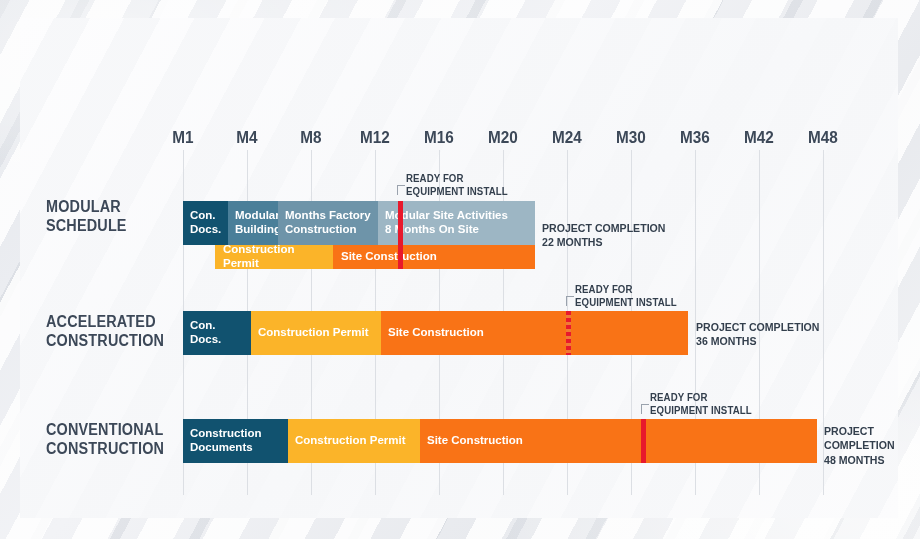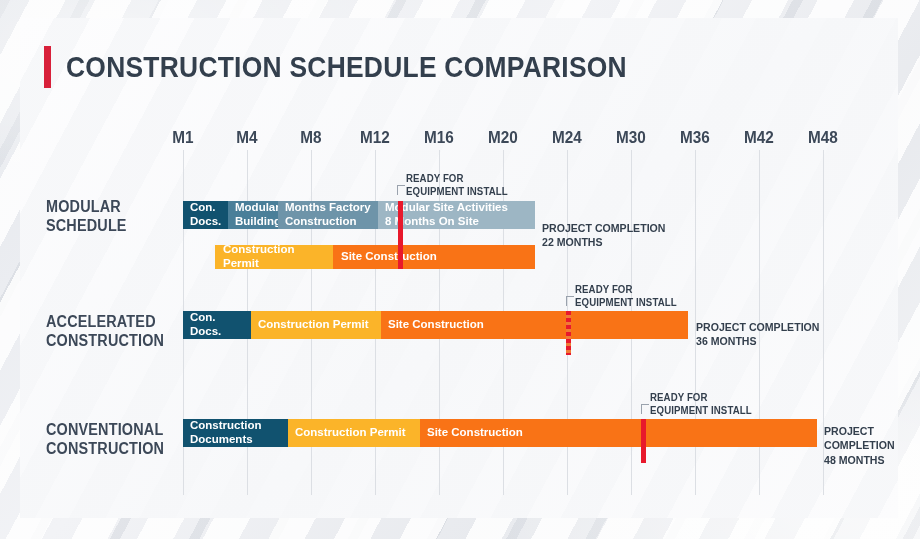--- a/index.html
+++ b/index.html
@@ -50,21 +50,21 @@
   .gridline{position:absolute;width:1px;background:#dcdfe4;top:132px;height:345px;}
   .tick-label{
     position:absolute;top:110px;font-size:17px;font-weight:bold;color:#3c4858;
     transform:translateX(-50%) scaleX(.9);white-space:nowrap;
   }
   .row-label{
     position:absolute;font-size:16px;font-weight:bold;color:#3c4858;
     line-height:1.18;letter-spacing:.2px;
     transform:scaleX(.9);transform-origin:left top;white-space:nowrap;
   }
-  .bar{position:absolute;height:28px;display:flex;overflow:hidden;}
+  .bar{position:absolute;height:44px;display:flex;overflow:hidden;}
   .seg{
     display:flex;align-items:center;
     color:#ffffff;font-size:11.5px;font-weight:bold;line-height:1.2;
     padding-left:7px;box-sizing:border-box;
     white-space:pre-line;overflow:hidden;
   }
   .marker{position:absolute;width:5px;z-index:6;}
   .marker.solid{background:#e8192c;}
   .marker.dotted{
     background:repeating-linear-gradient(to bottom,#e8192c 0px,#e8192c 4px,#f07a36 4px,#f07a36 7px);
@@ -81,24 +81,20 @@
     transform:scaleX(.92);transform-origin:left top;
   }
 </style>
 </head>
 <body>
 
 <div id="backdrop"></div>
 
 <div id="card">
 
-  <div id="title-row">
-    <div id="title-bar"></div>
-    <div id="title-text">CONSTRUCTION SCHEDULE COMPARISON</div>
-  </div>
 
   <div id="plot">
       <div class="gridline" style="left: 163px; background: rgb(220, 223, 228);"></div>
       <div class="tick-label" style="left: 163px;">M1</div>
       <div class="gridline" style="left: 227px; background: rgb(220, 223, 228);"></div>
       <div class="tick-label" style="left: 227px;">M4</div>
       <div class="gridline" style="left: 291px; background: rgb(220, 223, 228);"></div>
       <div class="tick-label" style="left: 291px;">M8</div>
       <div class="gridline" style="left: 355px; background: rgb(220, 223, 228);"></div>
       <div class="tick-label" style="left: 355px;">M12</div>

